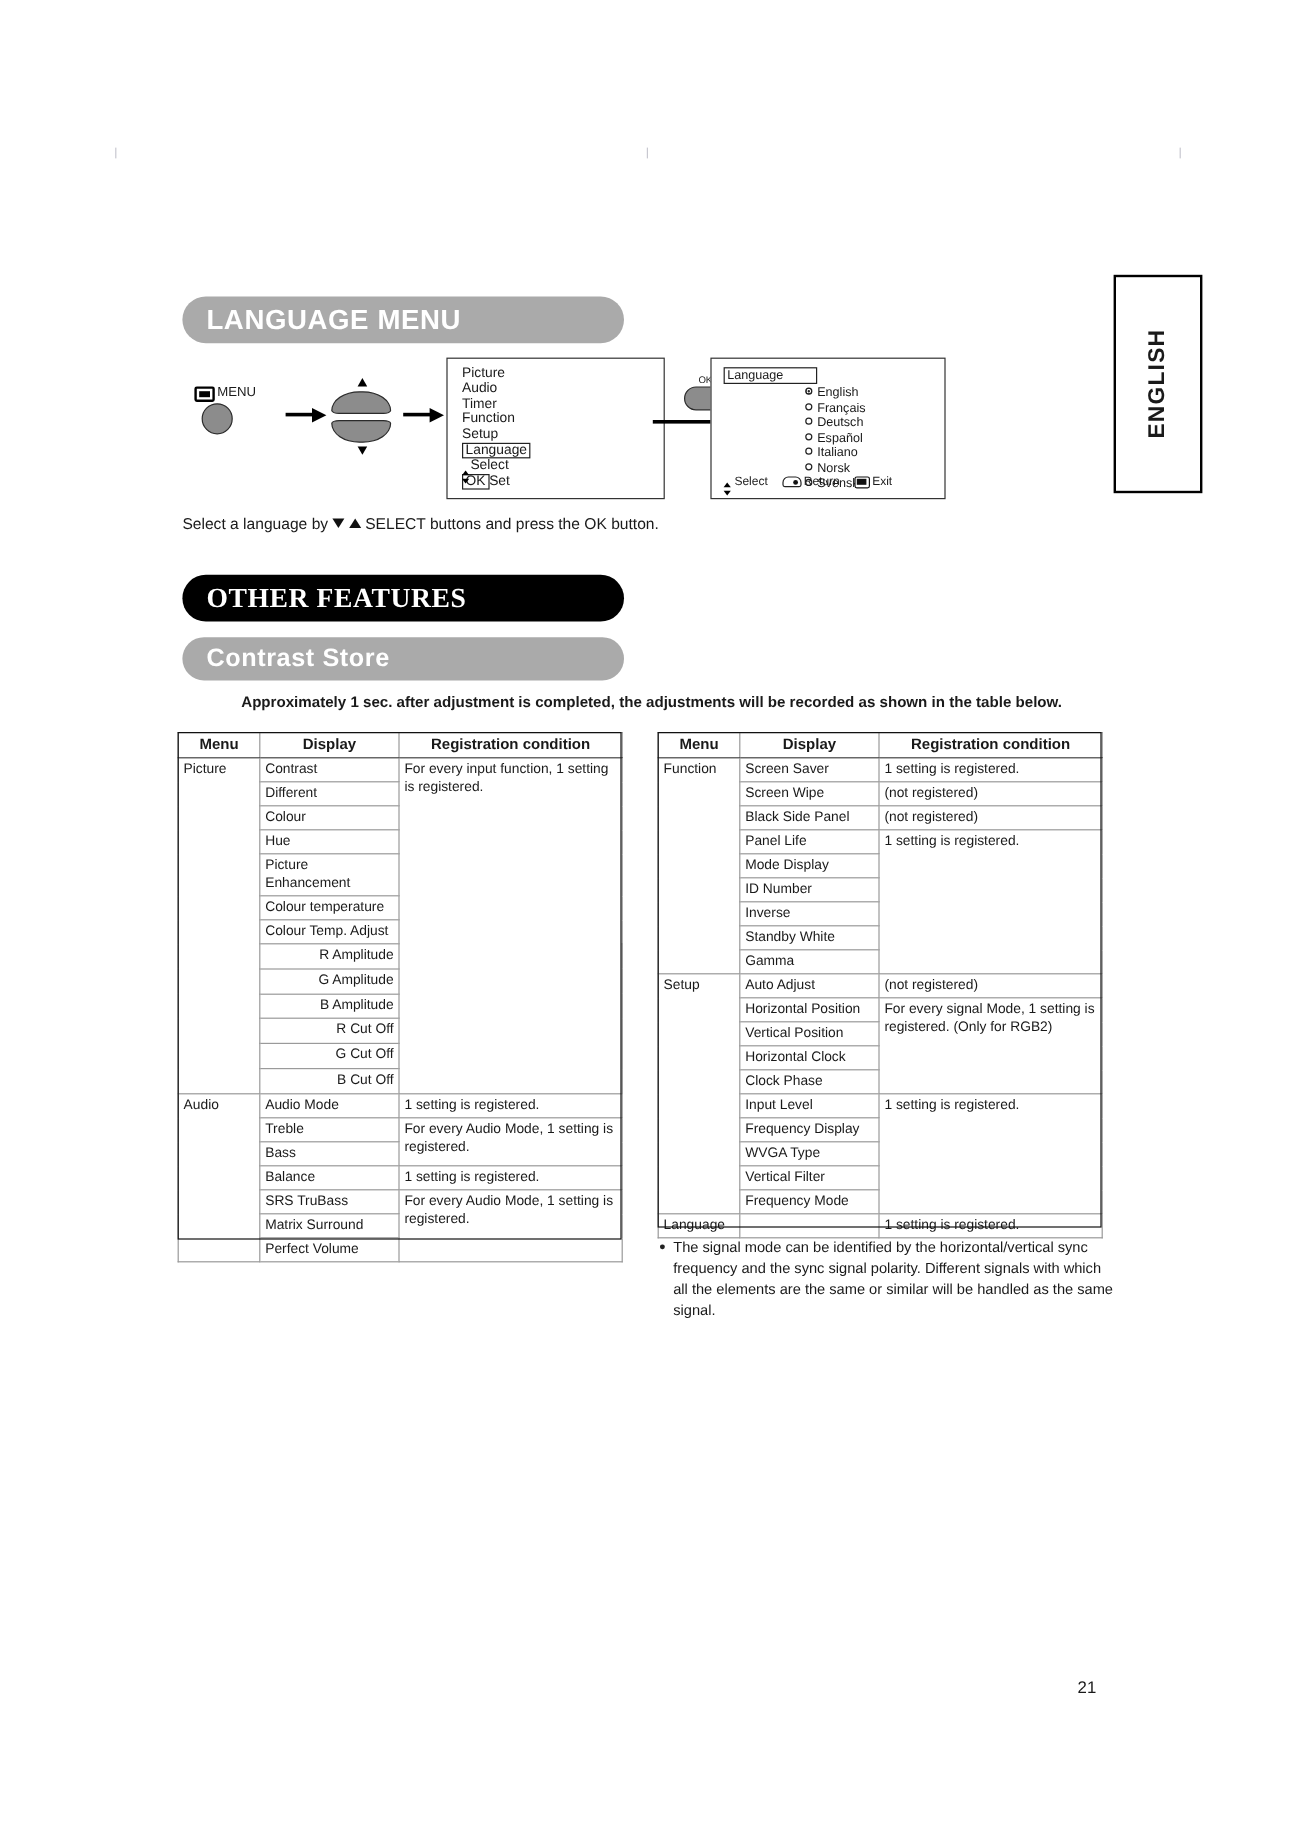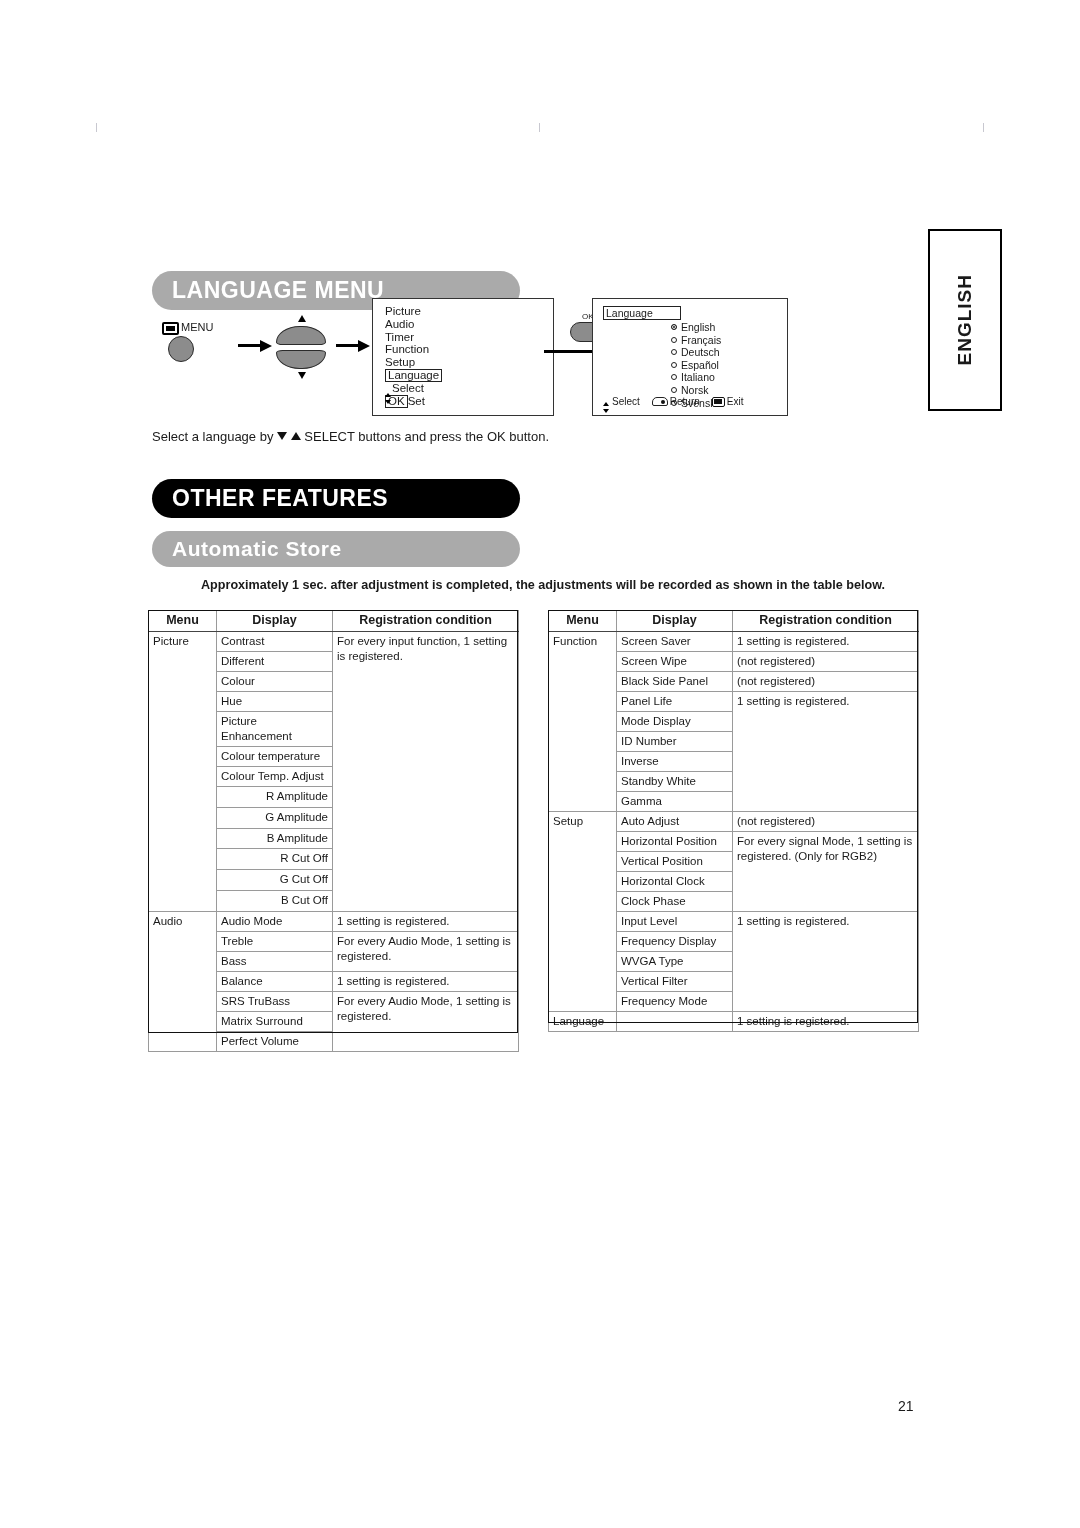--- a/index.html
+++ b/index.html
@@ -46,28 +46,28 @@
     align-items: center;
     font-weight: bold;
     letter-spacing: 0.5px;
   }
   #banner-language-menu {
     left: 152px; top: 247px;
     width: 368px; height: 39px;
     background: #aaaaaa;
     font-size: 23px;
     padding-left: 20px;
-    margin-top: 24px;
   }
   #banner-other-features {
     left: 152px; top: 479px;
     width: 368px; height: 39px;
     background: #000000;
     font-size: 23px;
     padding-left: 20px;
+    font-family: Liberation Serif, serif;
   }
   #banner-automatic-store {
     left: 152px; top: 531px;
     width: 368px; height: 36px;
     background: #aaaaaa;
     font-size: 21px;
     padding-left: 20px;
   }
 
   
@@ -413,21 +413,21 @@
   <span class="tri-down-in"></span>
   <span class="tri-up-in"></span>
   <span>SELECT buttons and press the OK button.</span>
 </div>
 
 <div class="banner" id="banner-other-features">
   <span>OTHER FEATURES</span>
 </div>
 
 <div class="banner" id="banner-automatic-store">
-  <span>Automatic Store</span>
+  <span>Contrast Store</span>
 </div>
 
 <div id="intro-line">Approximately 1 sec. after adjustment is completed, the adjustments will be recorded as shown in the table below.</div>
 
 <table class="spec-table" id="table-left">
   <thead>
     <tr>
       <th class="c-menu">Menu</th>
       <th class="c-display">Display</th>
       <th class="c-cond">Registration condition</th>
@@ -584,15 +584,19 @@
       <tr>
         <td class="c-menu">Language</td>
         <td class="c-display"></td>
         <td class="c-cond">1 setting is registered.</td>
       </tr>
     </tbody>
 </table>
 <div class="outer-frame" id="frame-right"></div>
 
 <div id="notes">
+  <div class="note">
+    <span class="dot"></span>
+    <span>The signal mode can be identified by the horizontal/vertical sync frequency and the sync signal polarity. Different signals with which all the elements are the same or similar will be handled as the same signal.</span>
+  </div>
 </div>
 
 <div id="page-number">21</div>
 
 </body></html>

